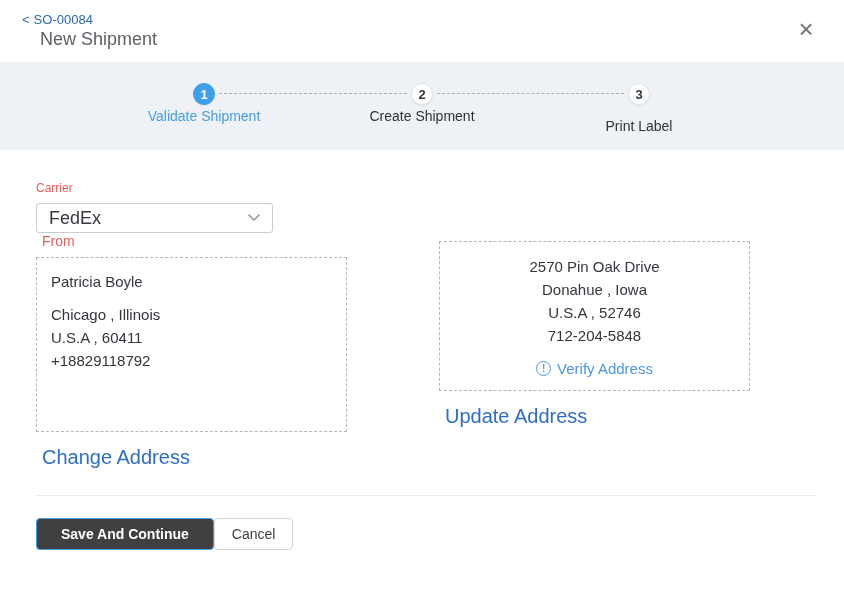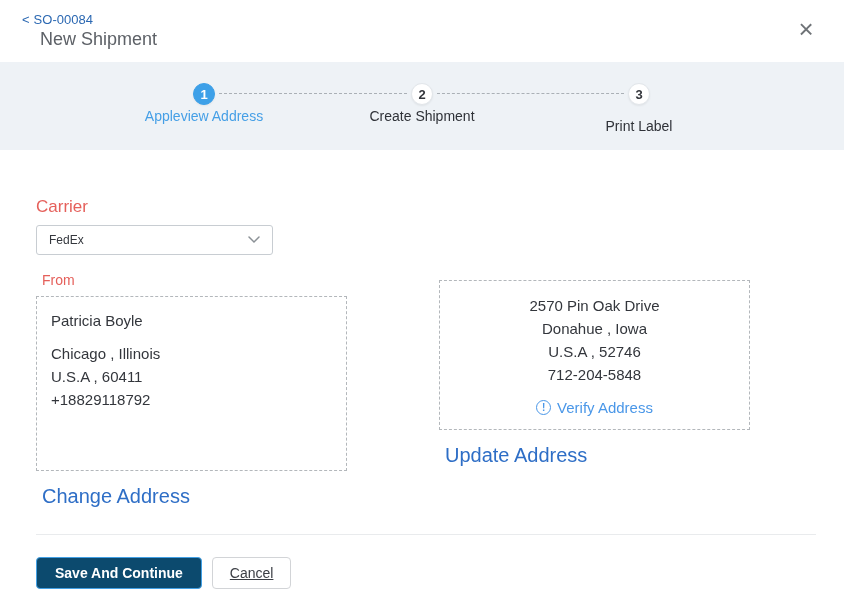--- a/index.html
+++ b/index.html
@@ -58,32 +58,32 @@
   }
   .step-label.active { color: #459fe6; }
   .label-1 { left: 124px; }
   .label-2 { left: 342px; }
   .label-3 { left: 559px; margin-top: 10px; }
 
   
   .content { padding: 0 28px 0 36px; }
 
   .field-label {
-    font-size: 17px; color: #e5605b; margin-top: 47px;
+    font-size: 12px; color: #e5605b; margin-top: 31px;
   }
   .select-box {
     margin-top: 8px; width: 237px; height: 30px;
     border: 1px solid #c8cdd2; border-radius: 3px; background: #fff;
     display: flex; align-items: center; justify-content: space-between;
     padding: 0 12px; cursor: pointer;
   }
-  .select-value { font-size: 12px; color: #35383e; }
+  .select-value { font-size: 18px; color: #35383e; }
   .select-chevron { display: flex; align-items: center; }
 
-  .columns { display: flex; margin-top: 17px; }
+  .columns { display: flex; }
   .col { width: 311px; }
   .col-shipto { margin-left: 92px; }
   .col-label { font-size: 14px; color: #e5605b; padding-left: 6px; }
   .addr-box {
     margin-top: 8px; border: 1px dashed #b3b7bb; background: #fff;
     padding: 13px 14px; font-size: 15px; color: #33363c;
   }
   .box-from { height: 175px; }
   .box-shipto { height: 150px; text-align: center; }
   .addr-name { margin-bottom: 10px; line-height: 22px; }
@@ -109,26 +109,26 @@
 
   
   .footer { padding: 22px 0 0 36px; display: flex; align-items: center; }
   .btn {
     height: 32px; border-radius: 4px; font-size: 14px;
     font-family: "Liberation Sans", sans-serif;
     display: inline-flex; align-items: center; justify-content: center;
     cursor: pointer;
   }
   .btn-primary {
-    background: #0c4a6e; color: #fff; border: 1px solid #42a0e5;
-    padding: 0 18px; font-weight: bold;
+    background: #404040; color: #fff; border: 1px solid #42a0e5;
+    padding: 0 24px; font-weight: bold;
   }
   .btn-secondary {
     background: #fff; color: #3b3e44; border: 1px solid #d2d4d7;
-    padding: 9px 17px; margin-left: 10px; text-decoration: underline;
+    padding: 9px 17px; 
   }
 </style>
 </head>
 <body>
 
 <div class="header">
   <a class="back-link">
     <span>&lt;</span>
     <span>SO-00084</span>
   </a>
@@ -137,21 +137,21 @@
 </div>
 
 <div class="stepper">
   <div class="step-connector connector-1"></div>
   <div class="step-connector connector-2"></div>
 
   <div class="step-circle active circle-1">1</div>
   <div class="step-circle circle-2">2</div>
   <div class="step-circle circle-3">3</div>
 
-  <div class="step-label active label-1">Appleview Address</div>
+  <div class="step-label active label-1">Validate Shipment</div>
   <div class="step-label label-2">Create Shipment</div>
   <div class="step-label label-3">Print Label</div>
 </div>
 
 <div class="content">
 
   <div class="field-label">Carrier</div>
 
   <div class="select-box">
     <span class="select-value">FedEx</span>

